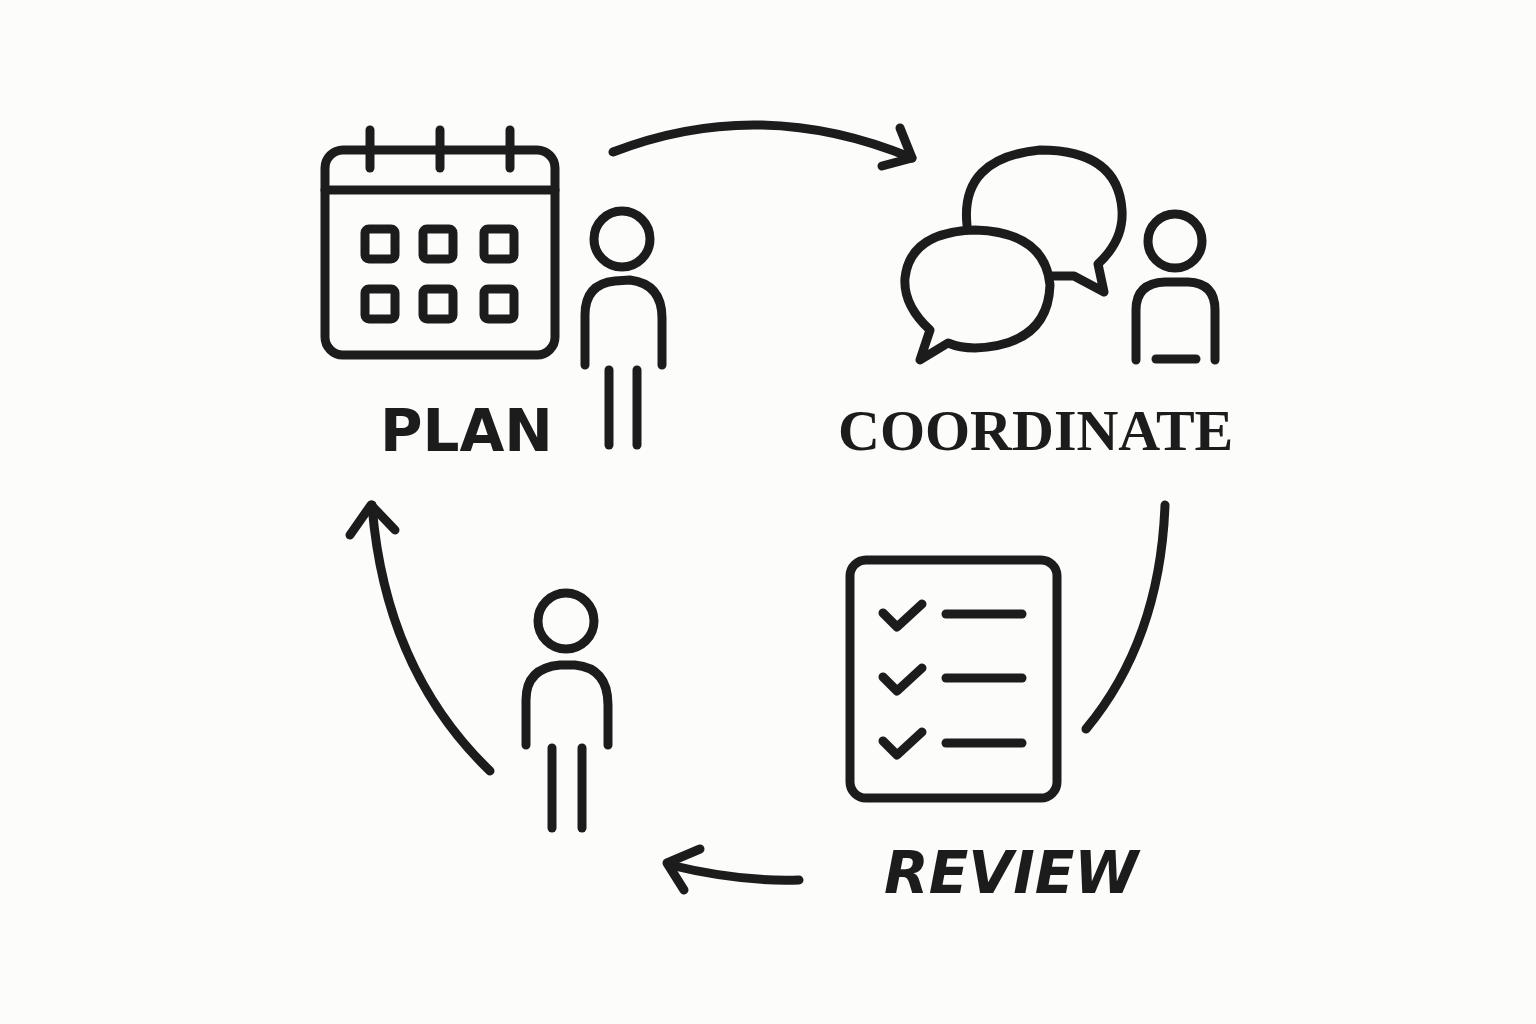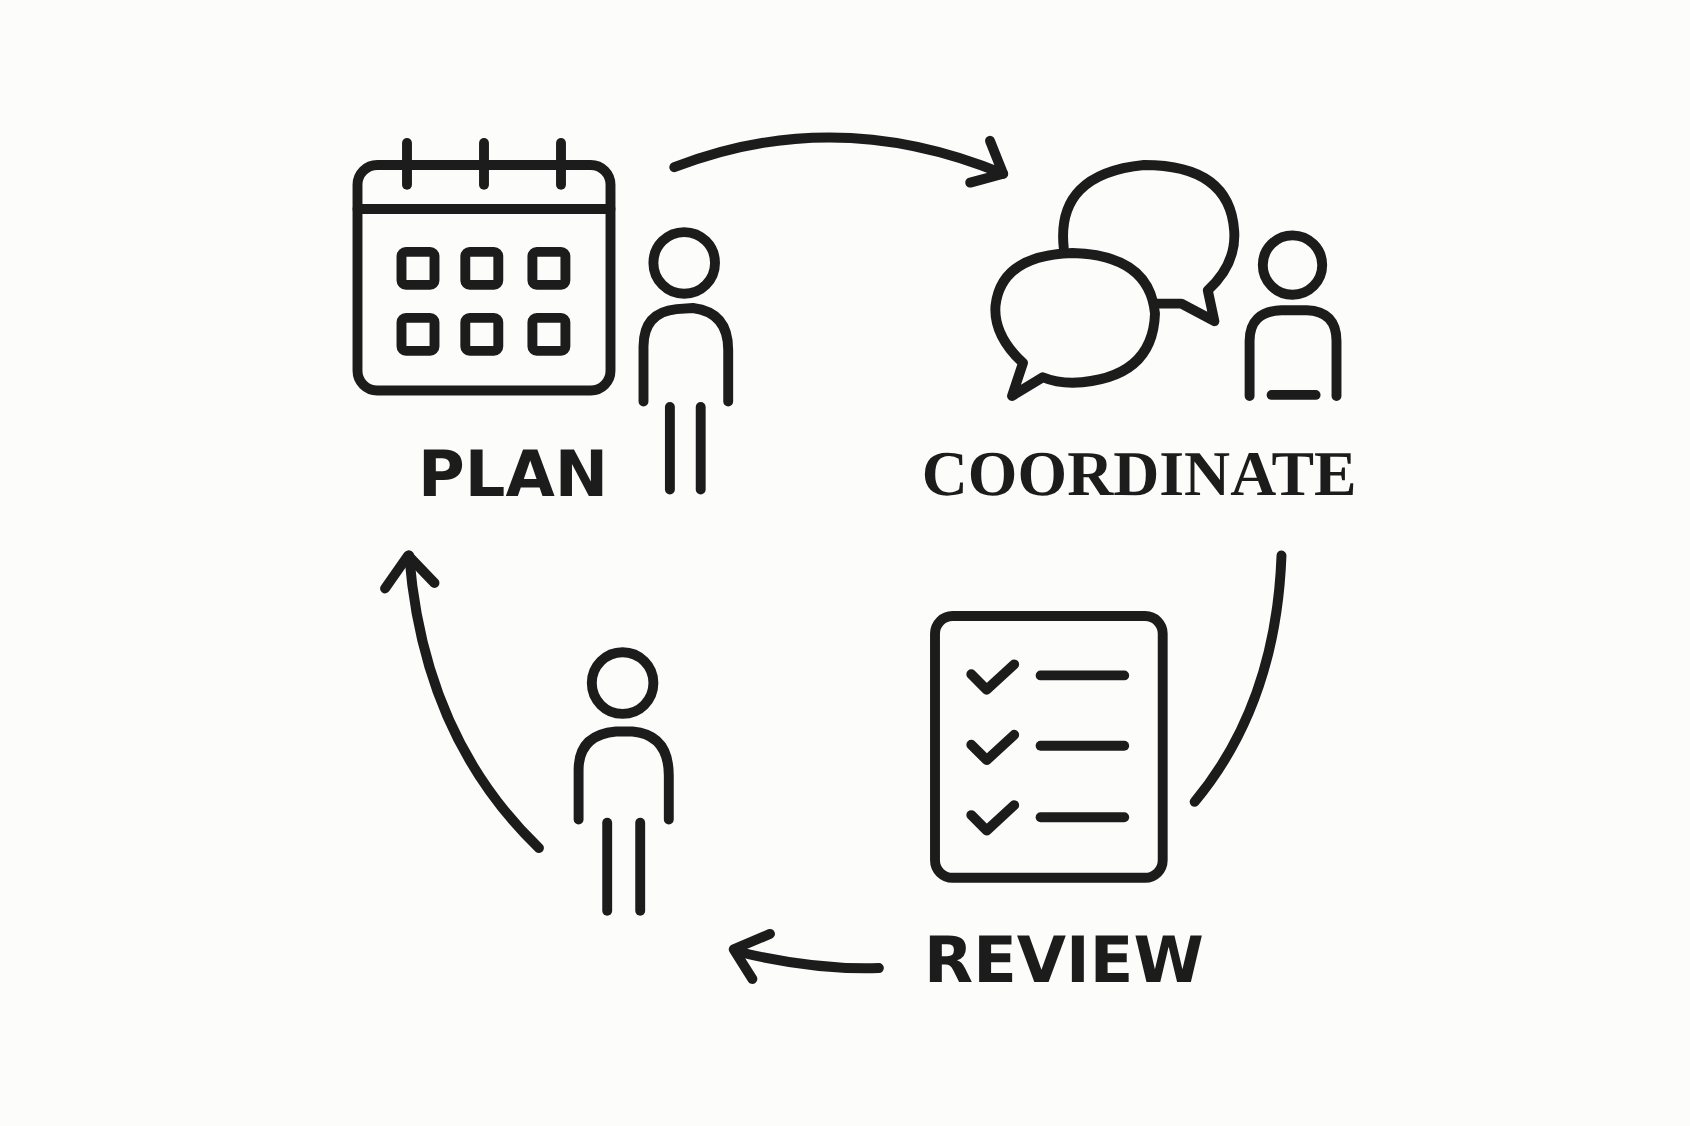--- a/index.html
+++ b/index.html
@@ -87,14 +87,14 @@
     </g>
 
     <g>
       <path class="stroke" d="M490 771 Q385 670 372 505"></path>
       <path class="stroke" d="M350 535 L371 505 L395 530"></path>
     </g>
   </svg>
 
   <div class="label" style="left:380px; top:402px;">PLAN</div>
   <div class="label" style="left:838px; top:402px;font-family:Liberation Serif, serif;">COORDINATE</div>
-  <div class="label" style="left:840px; top:844px;">REVIEW</div>
+  <div class="label" style="left:884px; top:844px;font-style:italic;">REVIEW</div>
 </div>
 
 </body></html>

